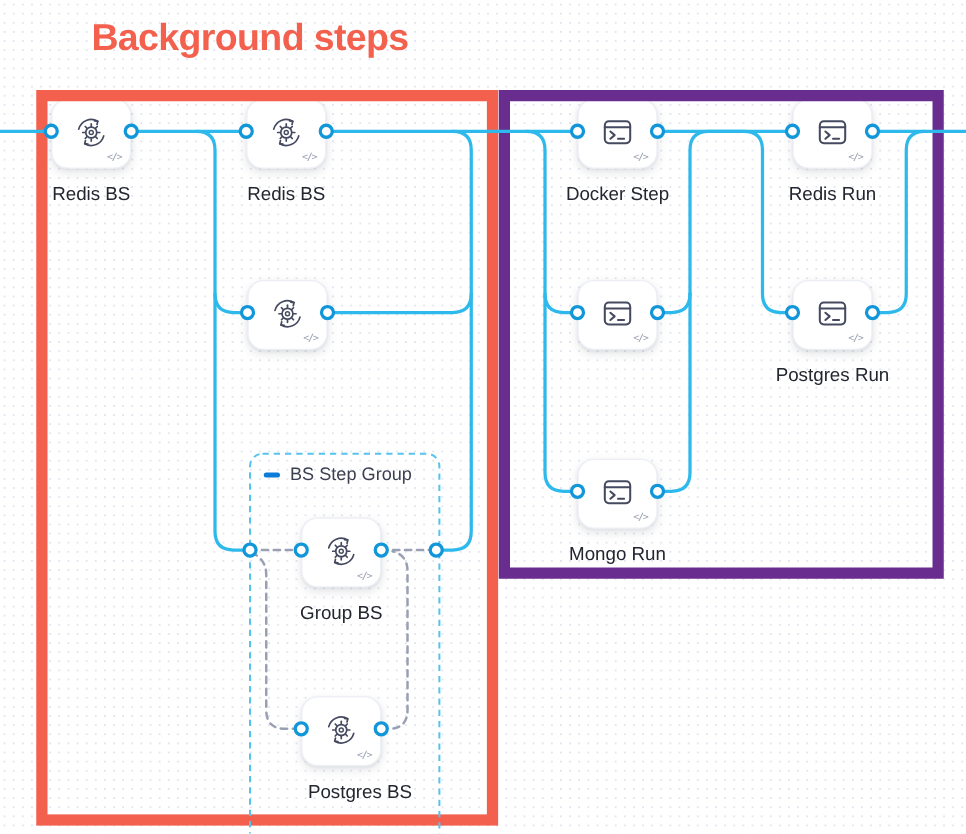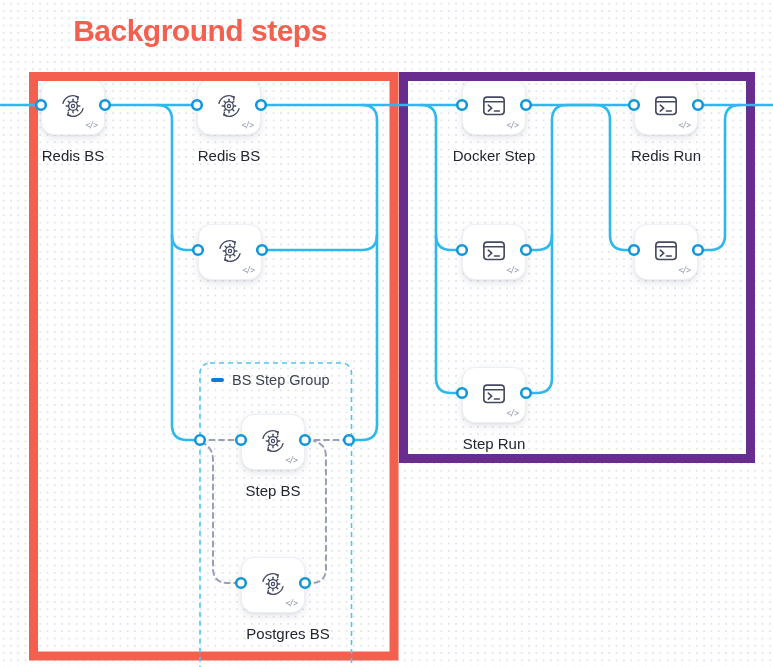--- a/index.html
+++ b/index.html
@@ -171,25 +171,26 @@
   </div>
   <div class="node" style="left:462px;top:367px">
     <svg class="node-icon" viewBox="0 0 32 32">
         <use href="#icon-run" xlink:href="#icon-run"></use>
       </svg>
     <span class="code-glyph">&lt;/&gt;</span>
   </div>
 
   <div class="node-label" style="left:-7px;top:147px">Redis BS</div>
   <div class="node-label" style="left:149px;top:147px">Redis BS</div>
-  <div class="node-label" style="left:193px;top:482px">Step BS</div>
+  <div class="node-label" style="left:193px;top:482px">Group BS</div>
   <div class="node-label" style="left:208px;top:625px">Postgres BS</div>
   <div class="node-label" style="left:414px;top:147px">Docker Step</div>
   <div class="node-label" style="left:586px;top:147px">Redis Run</div>
-  <div class="node-label" style="left:414px;top:435px">Step Run</div>
+  <div class="node-label" style="left:586px;top:292px">Postgres Run</div>
+  <div class="node-label" style="left:414px;top:435px">Mongo Run</div>
 
   <svg id="overlay" width="773" height="667" viewBox="0 0 773 667">
 
     <rect x="33.5" y="76.5" width="360.5" height="579.5" fill="none" stroke="#f4604e" stroke-width="9"></rect>
     <rect x="403.5" y="76.5" width="347" height="382" fill="none" stroke="#692d90" stroke-width="9"></rect>
 
     <rect x="200" y="363" width="151.5" height="320" rx="10" fill="none" stroke="#55c3ee" stroke-width="1.6" stroke-dasharray="5 4"></rect>
 
     <g fill="none" stroke="#9aa0b4" stroke-width="2" stroke-dasharray="5 4.5" stroke-linecap="round">
       <path d="M200 440 H241"></path>

